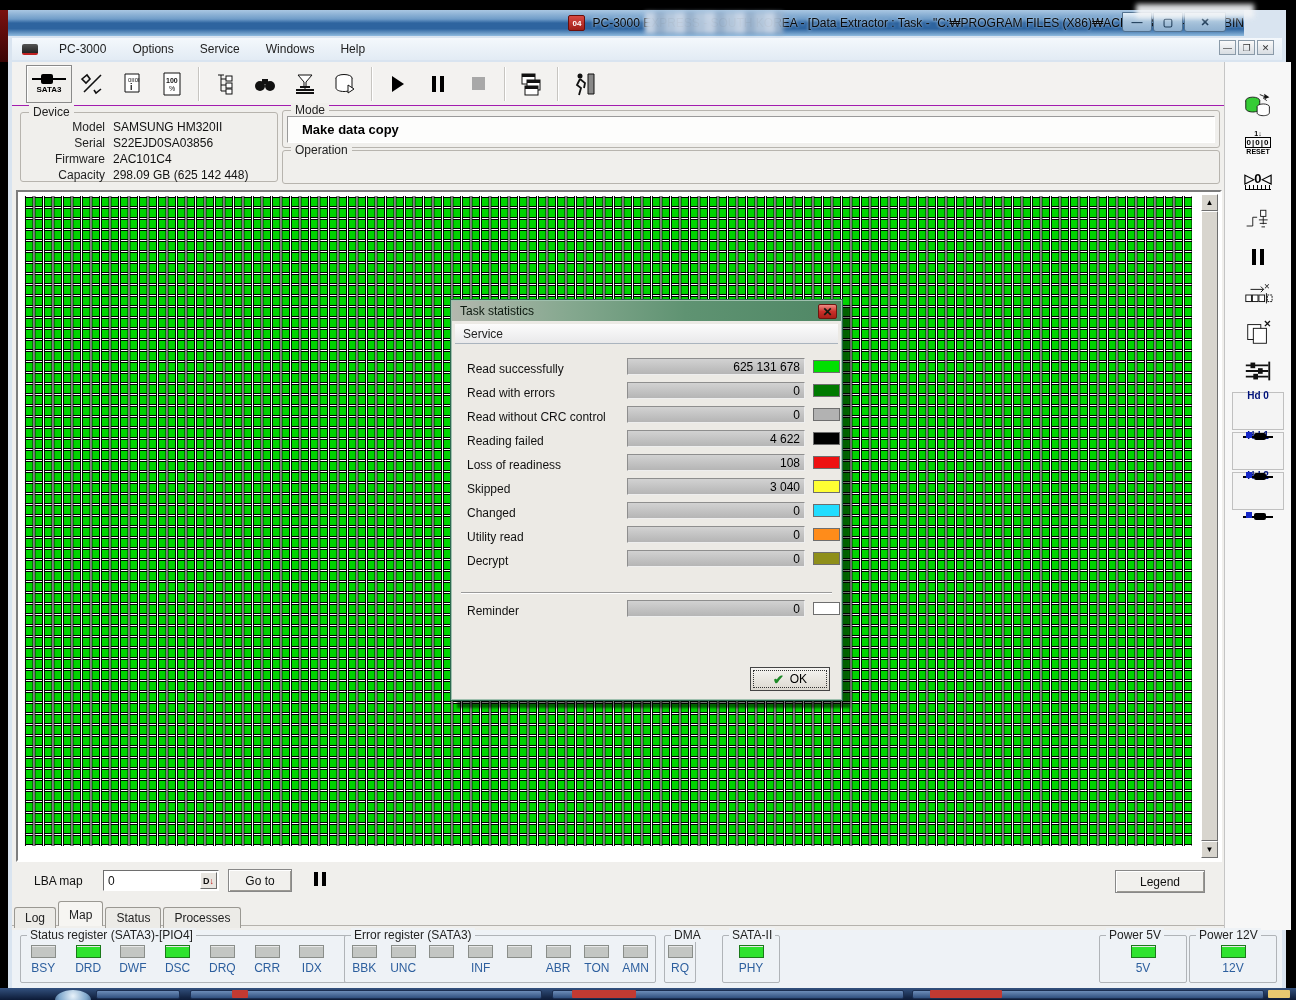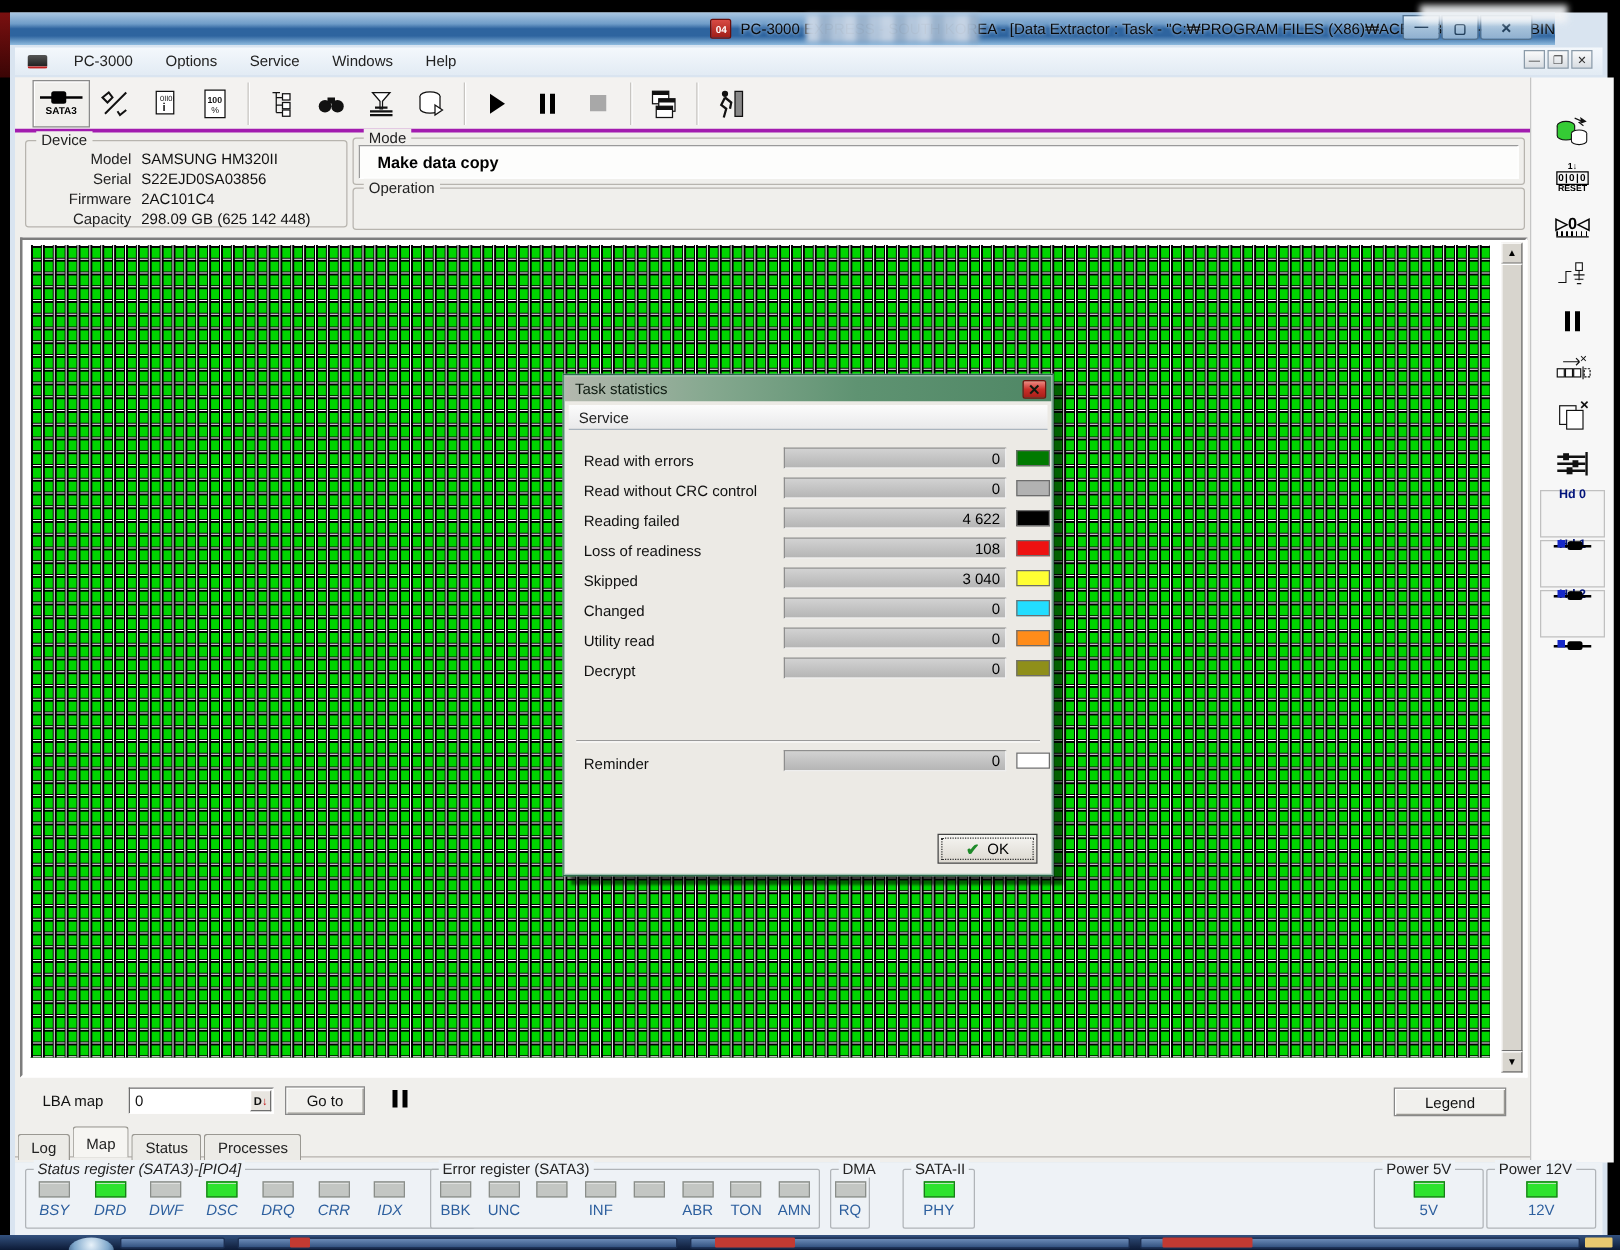--- a/index.html
+++ b/index.html
@@ -30,21 +30,21 @@
   .menu-drive-icon { width:16px; height:11px; margin:0 8px 0 10px; background:linear-gradient(180deg,#555,#222);
     border-radius:2px; border-bottom:2px solid #c02020; }
   .menu-item { padding:3px 13px; }
   .mdibtns { position:absolute; right:8px; top:2px; display:flex; gap:2px; }
   .mdibtn { width:17px; height:15px; background:linear-gradient(180deg,#fafafa,#d8dde2); border:1px solid #8a9aa8;
     font-size:9px; color:#333; display:flex; align-items:center; justify-content:center; }
 
   
   .content { position:absolute; left:4px; top:52px; width:1212px; height:868px; background:#f0efec; }
 
-  .toolbar { position:absolute; left:0; top:0; width:1212px; height:44px; background:#f3f2f0; border-bottom:3px solid #a21caf;
+  .toolbar { position:absolute; left:0; top:0; width:1212px; height:44px; background:#f3f2f0; border-bottom:1px solid #a21caf;
     display:flex; align-items:center; }
   .sata3-btn { width:46px; height:38px; margin-left:14px; border:1px solid #8a8a8a; background:#f0efec;
     display:flex; flex-direction:column; align-items:center; justify-content:center; box-shadow:inset 1px 1px 0 #fff; }
   .sata3-glyph { width:34px; height:12px; position:relative; }
   .sata3-glyph:before { content:""; position:absolute; left:0; top:5px; width:34px; height:2px; background:#000; }
   .sata3-glyph:after { content:""; position:absolute; left:9px; top:1px; width:12px; height:10px; background:#000; border-radius:2px; }
   .sata3-label { font-size:8px; font-weight:bold; color:#000; letter-spacing:0; }
   .tbtn { width:34px; height:34px; display:flex; align-items:center; justify-content:center; margin:0 3px; }
   .tbtn svg { width:26px; height:26px; }
   .tsep { width:1px; height:34px; background:#c7c5c1; margin:0 6px; box-shadow:1px 0 0 #fff; }
@@ -124,21 +124,21 @@
 
   
   .status-row { position:absolute; left:4px; top:920px; width:1270px; height:58px; background:#eef2f6; font-size:12px; }
   .sgroup { position:absolute; top:5px; height:48px; border:1px solid #b0b4b8; border-radius:2px; background:#eef2f6; }
   .sgroup > .glabel { position:absolute; top:-8px; left:6px; background:#eef2f6; padding:0 3px; font-size:12px; color:#222; white-space:nowrap; }
   .leds { position:absolute; left:0; top:9px; width:100%; display:flex; justify-content:space-around; }
   .led-item { display:flex; flex-direction:column; align-items:center; width:34px; }
   .led { width:25px; height:13px; background:var(--led-off,#c3c6c3); border:1px solid #8a8e8a; box-shadow:inset 0 1px 0 #e8e8e8; }
   .led-item.on .led { background:var(--led-on,#2ee32e); border-color:#1a7a1a; }
   .led-label { margin-top:3px; font-size:12px; color:#2d5f9e; height:14px; }
-  .sg-status { left:8px; width:360px;font-style:italic; } .sg-error { left:332px; width:312px; }
+  .sg-status { left:8px; width:360px; } .sg-error { left:332px; width:312px; }
   .sg-dma { left:652px; width:32px; } .sg-sata { left:710px; width:58px; }
   .sg-p5 { left:1087px; width:88px; } .sg-p12 { left:1177px; width:88px; }
 
   
   .dialog { position:absolute; left:450px; top:299px; width:393px; height:402px; background:#eceae5;
     border:1px solid #2d6a4f; box-shadow:7px 7px 2px rgba(0,0,0,.55), inset 0 0 0 1px #9fc0ae; z-index:40; }
   .dlg-title { position:absolute; left:1px; top:1px; right:1px; height:20px;
     background:linear-gradient(90deg,#b3b8ae 0%,#85a88f 30%,#5f9372 60%,#4f8765 100%);
     display:flex; align-items:center; padding-left:8px; }
   .dlg-title span { font-size:12px; color:#0d1a10; }
@@ -558,20 +558,25 @@
   <div class="dialog">
     <div class="dlg-title">
       <span>Task statistics</span>
       <span class="dlg-close">✕</span>
     </div>
     <div class="dlg-section">
       <span>Service</span>
     </div>
     <div class="dlg-rows">
 
+    <div class="drow">
+        <span class="dlabel">Read successfully</span>
+        <span class="dbar">625 131 678</span>
+        <span class="dswatch" style="background: rgb(0, 224, 0);"></span>
+      </div>
         <div class="drow">
         <span class="dlabel">Read with errors</span>
         <span class="dbar">0</span>
         <span class="dswatch" style="background: rgb(0, 122, 0);"></span>
       </div>
         <div class="drow">
         <span class="dlabel">Read without CRC control</span>
         <span class="dbar">0</span>
         <span class="dswatch" style="background: rgb(178, 178, 178);"></span>
       </div>

